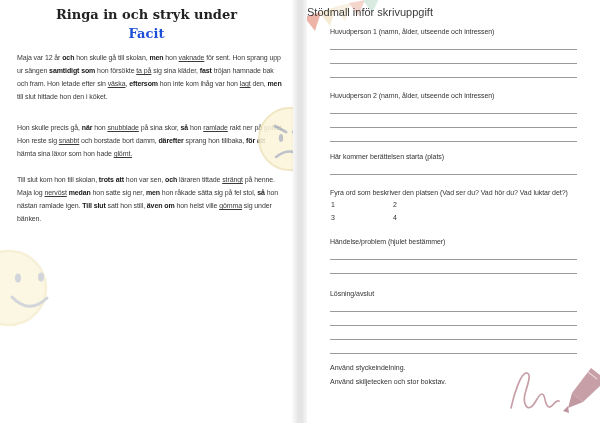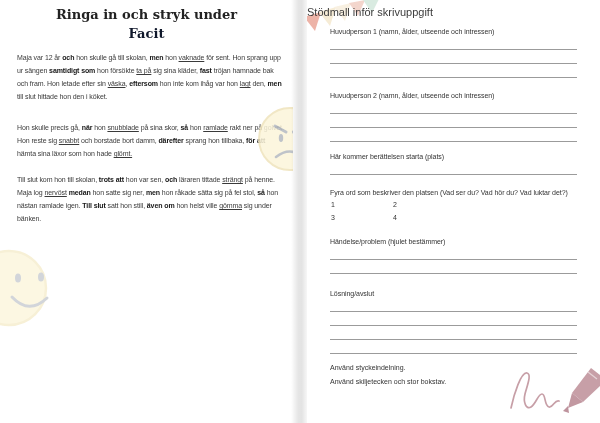--- a/index.html
+++ b/index.html
@@ -16,21 +16,21 @@
   }
   
   .lp-title{
     position:absolute;top:6px;left:0;width:100%;text-align:center;
     font-family:"DejaVu Serif","Liberation Serif",serif;font-weight:bold;
     font-size:13px;line-height:17px;color:#222;margin:0;
   }
   .lp-sub{
     position:absolute;top:25px;left:0;width:100%;text-align:center;
     font-family:"DejaVu Serif","Liberation Serif",serif;font-weight:bold;
-    font-size:13px;line-height:17px;color:#0f172a;margin:0;
+    font-size:13px;line-height:17px;color:#1d4ed8;margin:0;
   }
   .para{
     position:absolute;left:17px;width:268px;
     font-size:7px;letter-spacing:-0.1px;line-height:13px;color:#3a3a3a;
   }
   .para .b{font-weight:bold;color:#161616;}
   .para .u{text-decoration:underline;text-underline-offset:1px;}
   
   .rp-title{
     position:absolute;top:5px;left:0;width:100%;text-align:left;

